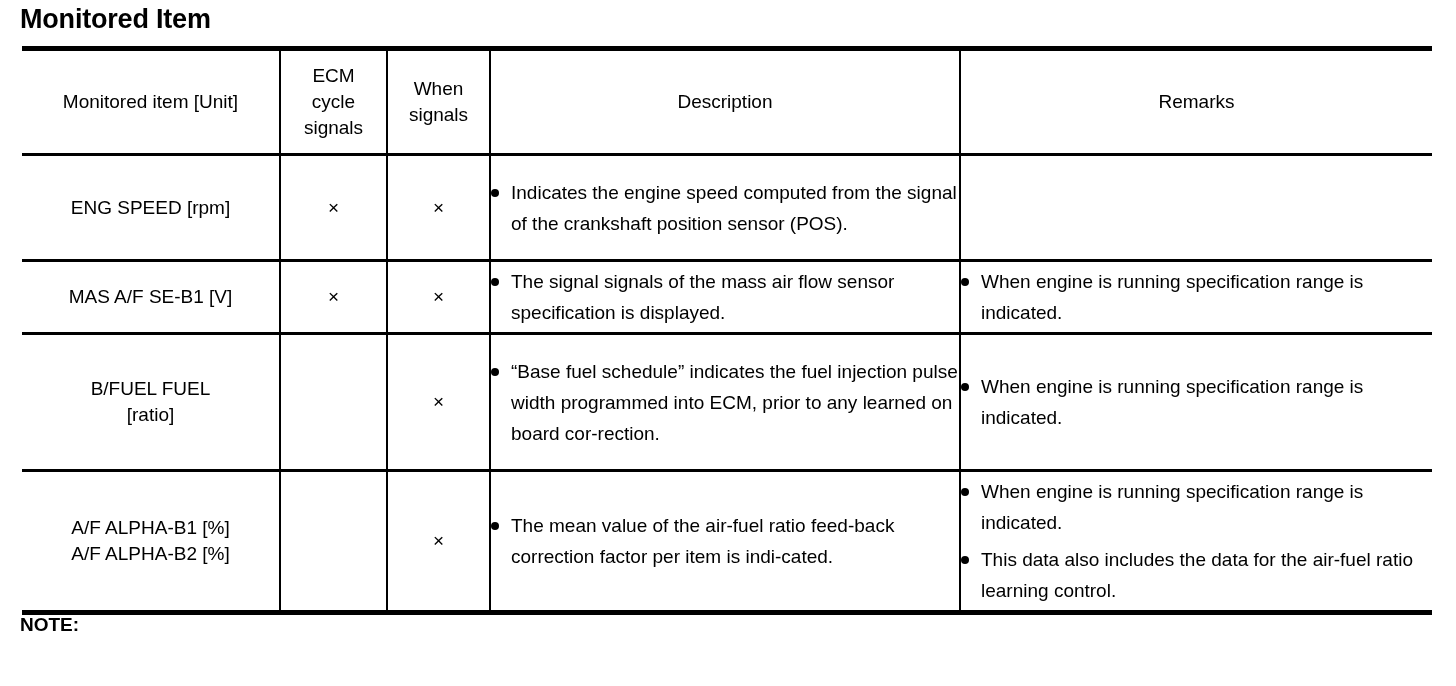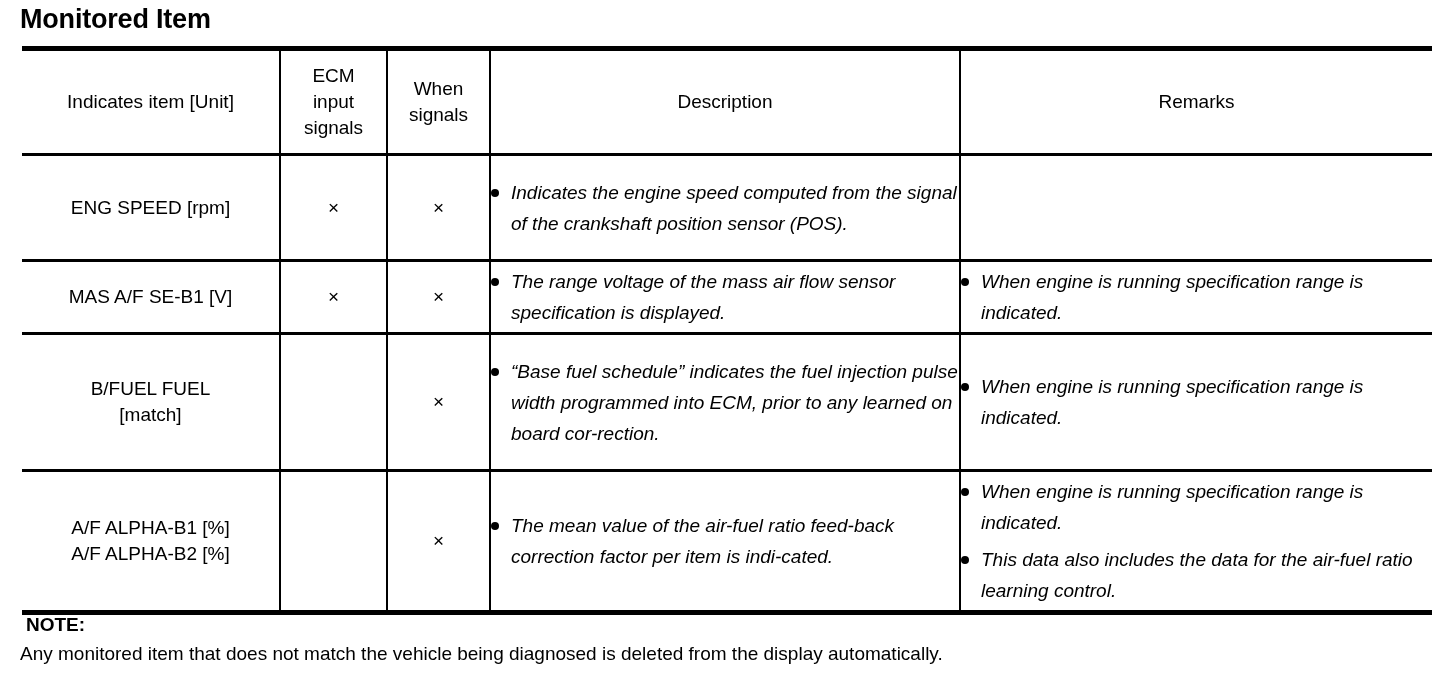--- a/index.html
+++ b/index.html
@@ -97,21 +97,20 @@
     text-align: center;
     font-size: 19px;
     line-height: 22px;
   }
 
   .cell-text {
     font-size: 19px;
     line-height: 31px;
     padding: 8px 10px 8px 18px;
     text-align: left;
-    font-style: italic;
   }
 
   ul.bullets {
     list-style: none;
     margin: 0;
     padding: 0;
   }
   ul.bullets li {
     position: relative;
     padding-left: 20px;
@@ -137,21 +136,20 @@
   .note-block {
     position: absolute;
     left: 20px;
     top: 612px;
     width: 1420px;
   }
   .note-label {
     font-size: 19px;
     font-weight: bold;
     line-height: 26px;
-    margin-left: 6px;
   }
   .note-text {
     font-size: 19px;
     line-height: 28px;
     margin-top: 2px;
     white-space: nowrap;
   }
 </style>
 </head>
 <body>
@@ -165,25 +163,25 @@
       <colgroup>
         <col class="col-item">
         <col class="col-ecm">
         <col class="col-main">
         <col class="col-desc">
         <col class="col-remark">
       </colgroup>
       <thead>
         <tr class="head-row">
           <th class="head-cell">
-            <span class="stack">Indicates item [Unit]</span>
+            <span class="stack">Monitored item [Unit]</span>
           </th>
           <th class="head-cell">
             <span class="stack">ECM</span>
-            <span class="stack">input</span>
+            <span class="stack">cycle</span>
             <span class="stack">signals</span>
           </th>
           <th class="head-cell">
             <span class="stack">When</span>
             <span class="stack">signals</span>
           </th>
           <th class="head-cell">
             <span class="stack">Description</span>
           </th>
           <th class="head-cell">
@@ -208,34 +206,34 @@
         </tr>
 
         <tr class="row-h2">
           <td class="cell-item">
             <span class="line">MAS A/F SE-B1 [V]</span>
           </td>
           <td class="cell-mark">×</td>
           <td class="cell-mark">×</td>
           <td class="cell-text">
             <ul class="bullets">
-              <li><span class="dot"></span><span>The range voltage of the mass air flow sensor specification is displayed.</span></li>
+              <li><span class="dot"></span><span>The signal signals of the mass air flow sensor specification is displayed.</span></li>
             </ul>
           </td>
           <td class="cell-text">
             <ul class="bullets">
               <li><span class="dot"></span><span>When engine is running specification range is indicated.</span></li>
             </ul>
           </td>
         </tr>
 
         <tr class="row-h3">
           <td class="cell-item">
             <span class="line">B/FUEL FUEL</span>
-            <span class="line">[match]</span>
+            <span class="line">[ratio]</span>
           </td>
           <td class="cell-mark"></td>
           <td class="cell-mark">×</td>
           <td class="cell-text">
             <ul class="bullets">
               <li><span class="dot"></span><span>“Base fuel schedule” indicates the fuel injection pulse width programmed into ECM, prior to any learned on board cor-rection.</span></li>
             </ul>
           </td>
           <td class="cell-text">
             <ul class="bullets">
@@ -263,16 +261,15 @@
             </ul>
           </td>
         </tr>
 
       </tbody>
     </table>
   </div>
 
   <div class="note-block">
     <div class="note-label">NOTE:</div>
-    <div class="note-text">Any monitored item that does not match the vehicle being diagnosed is deleted from the display automatically.</div>
   </div>
 
 </div>
 
 </body></html>

